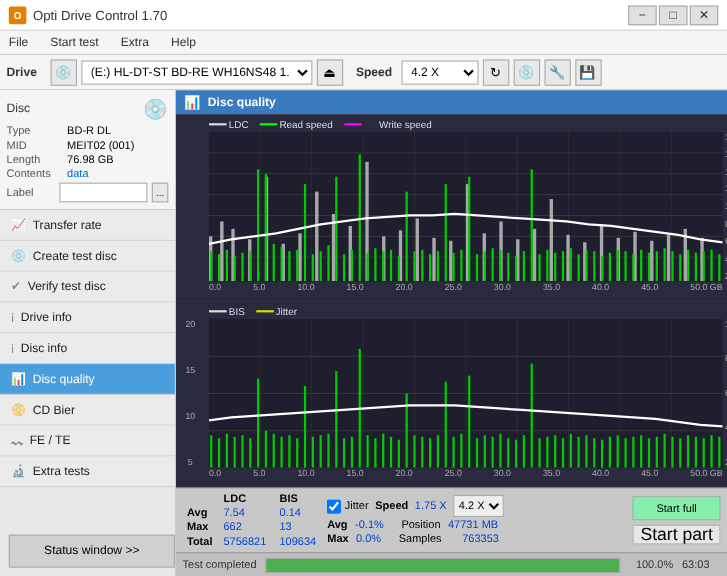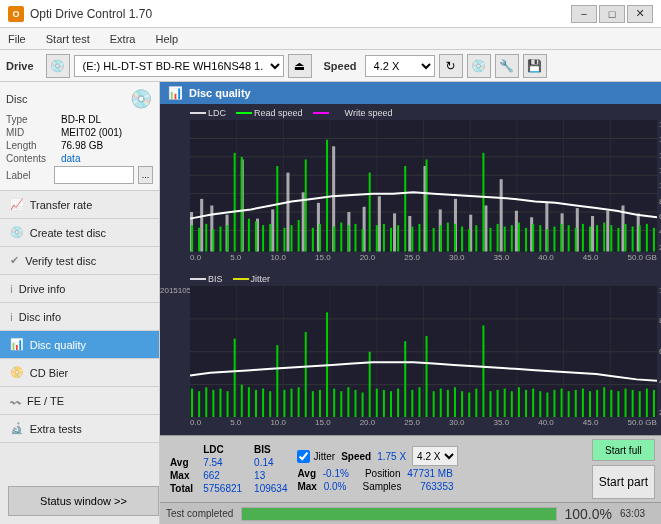--- a/index.html
+++ b/index.html
@@ -56,27 +56,27 @@
     .content { flex: 1; background: #c8c8c8; display: flex; flex-direction: column; overflow: hidden; }
 
     
     .dq-header { background: #3a7abf; height: 22px; display: flex; align-items: center; padding: 0 8px; gap: 6px; }
     .dq-icon { color: white; font-size: 12px; }
     .dq-title { color: white; font-size: 11px; font-weight: bold; }
 
     
     .charts { flex: 1; display: flex; flex-direction: column; background: #4a4a6a; }
     .start-full-btn { height: 22px; background: #86efac; border: 1px solid #aaa; font-size: 10px; padding: 0 6px; cursor: pointer; white-space: nowrap; }
-    .start-part-btn { height: 34px; background: #e8e8e8; border: 1px solid #aaa; font-size: 12px; padding: 0 6px; cursor: pointer; white-space: nowrap; }
+    .start-part-btn { height: 18px; background: #e8e8e8; border: 1px solid #aaa; font-size: 16px; padding: 0 6px; cursor: pointer; white-space: nowrap; }
 
     
     .progress-bar-container { background: #c0c0c0; height: 22px; display: flex; align-items: center; gap: 8px; padding: 0 6px; border-top: 1px solid #999; }
     .progress-track { flex: 1; height: 14px; background: white; border: 1px solid #aaa; position: relative; overflow: hidden; }
     .progress-fill { height: 100%; background: #4caf50; }
-    .progress-text { font-size: 14px; color: #333; min-width: 40px; text-align: right; }
+    .progress-text { font-size: 10px; color: #333; min-width: 40px; text-align: right; }
     .time-text { font-size: 10px; color: #333; min-width: 35px; }
     .bottom-status { font-size: 10px; color: #333; }
   </style>
 </head>
 <body>
 
 <div class="titlebar">
   <div class="titlebar-left">
     <div class="titlebar-icon">
         <span>O</span>
@@ -376,21 +376,21 @@
           <div style="display:flex;align-items:center;gap:2px;">
             <div style="width:16px;height:2px;background:#dddddd;"></div>
             <span style="color:#ddd;">BIS</span>
           </div>
           <div style="display:flex;align-items:center;gap:2px;">
             <div style="width:16px;height:2px;background:#dddd00;"></div>
             <span style="color:#ddd;">Jitter</span>
           </div>
         </div>
 
-        <div style="position:absolute;left:0;top:16px;bottom:18px;width:28px;display:flex;flex-direction:row;justify-content:space-between;font-size:8px;color:#aaa;text-align:left;padding-right:2px;">
+        <div style="position:absolute;left:0;top:16px;bottom:18px;width:28px;display:flex;flex-direction:column;justify-content:space-between;font-size:8px;color:#aaa;text-align:center;padding-right:2px;">
           <span>20</span>
           <span>15</span>
           <span>10</span>
           <span>5</span>
         </div>
         <div style="position:relative;background:#1e1e2e;height:calc(100% - 28px);">
           
           <div style="position:absolute;right:-28px;top:0;bottom:0;display:flex;flex-direction:column;justify-content:space-between;font-size:8px;color:#aaa;width:28px;padding-left:2px;">
             <span>10%</span>
             <span>8%</span>

